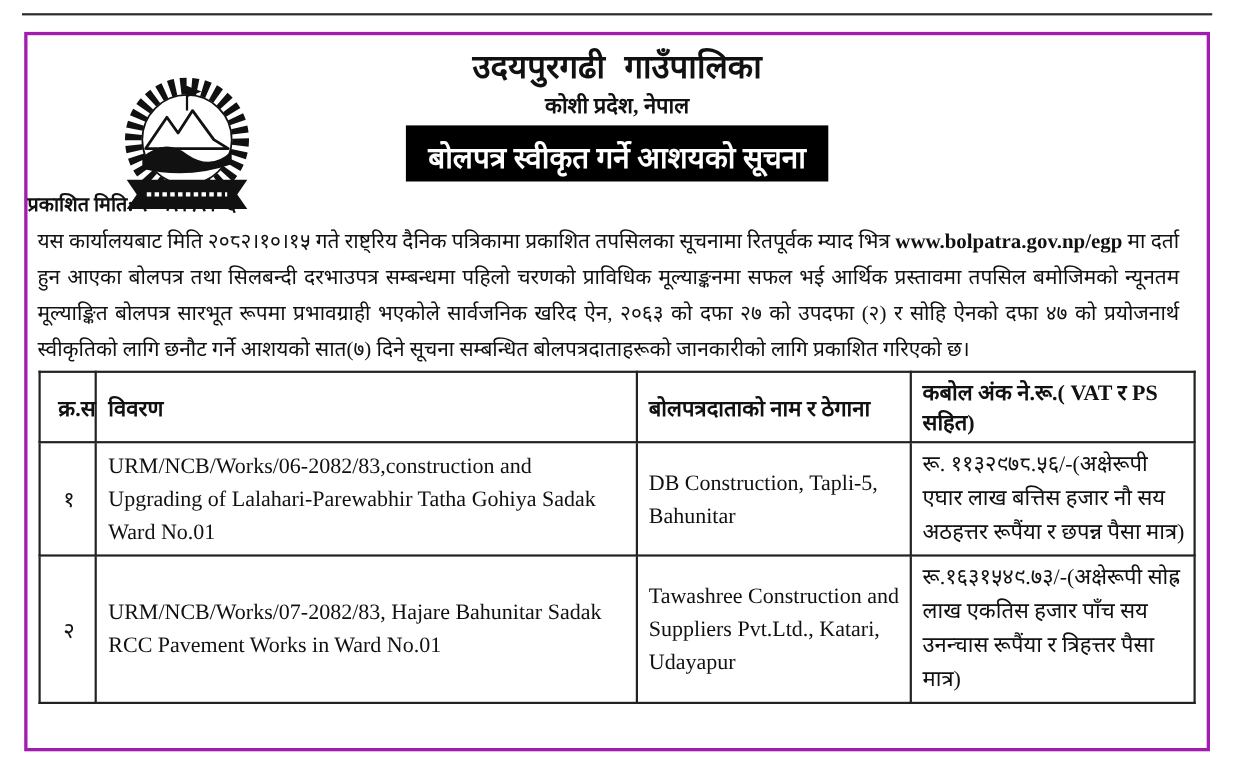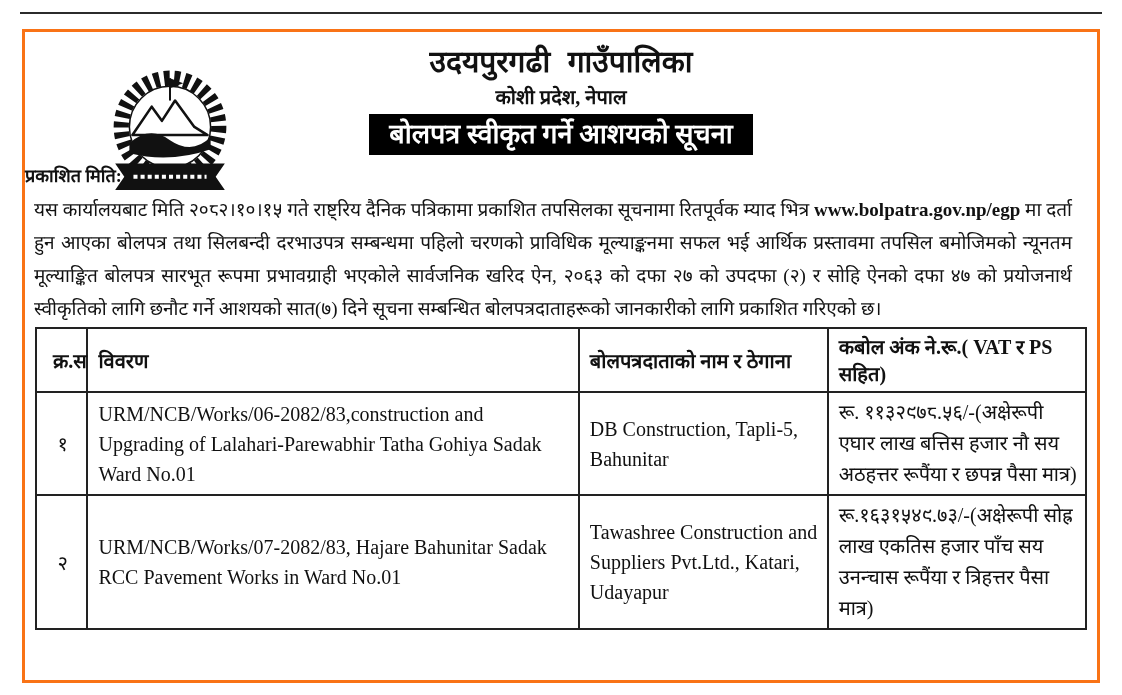--- a/index.html
+++ b/index.html
@@ -4,32 +4,32 @@
 <style>
   * { margin:0; padding:0; box-sizing:border-box; }
   html,body {
     width:1122px; height:695px; background:#ffffff; overflow:hidden;
     font-family:"Liberation Serif","DejaVu Serif","DejaVu Sans",serif;
     color:#111111;
   }
   .top-rule { position:absolute; left:20px; top:12px; width:1082px; height:2px; background:#2b2b2b; }
   .doc {
     position:absolute; left:22px; top:29px; width:1078px; height:654px;
-    border:3px solid #f97316; background:#ffffff; padding-top:10px;
+    border:3px solid #a21caf; background:#ffffff; padding-top:10px;
   }
   .header-block { position:relative; text-align:center; }
   .emblem { position:absolute; left:72px; top:22px; width:146px; height:132px; }
   .org-name   { font-size:30px; line-height:40px; font-weight:bold; word-spacing:10px; }
   .office-name{ font-size:28px; line-height:38px; font-weight:bold; }
   .addr-line  { font-size:26px; line-height:36px; font-weight:bold; }
   .prov-line  { font-size:20px; line-height:30px; font-weight:bold; }
   .banner-wrap { text-align:center; margin-top:2px; }
   .banner {
     display:inline-block; background:#000000; color:#ffffff;
-    font-size:27px; font-weight:bold; line-height:32px; padding:4px 20px 5px 20px;
+    font-size:27px; font-weight:bold; line-height:32px; padding:14px 20px 5px 20px;
   }
   .pub-date { font-size:18px; font-weight:bold; line-height:26px; margin-top:8px; }
   .body-para {
     margin:4px 25px 0 9px; font-size:19px; line-height:33px;
     text-align:justify; text-justify:inter-word;
   }
   .body-para .url { font-weight:bold; font-family:"Liberation Serif",serif; }
   table.notice-table {
     border-collapse:collapse; margin:2px 10px 0 10px;
     width:calc(100% - 20px); table-layout:fixed;

